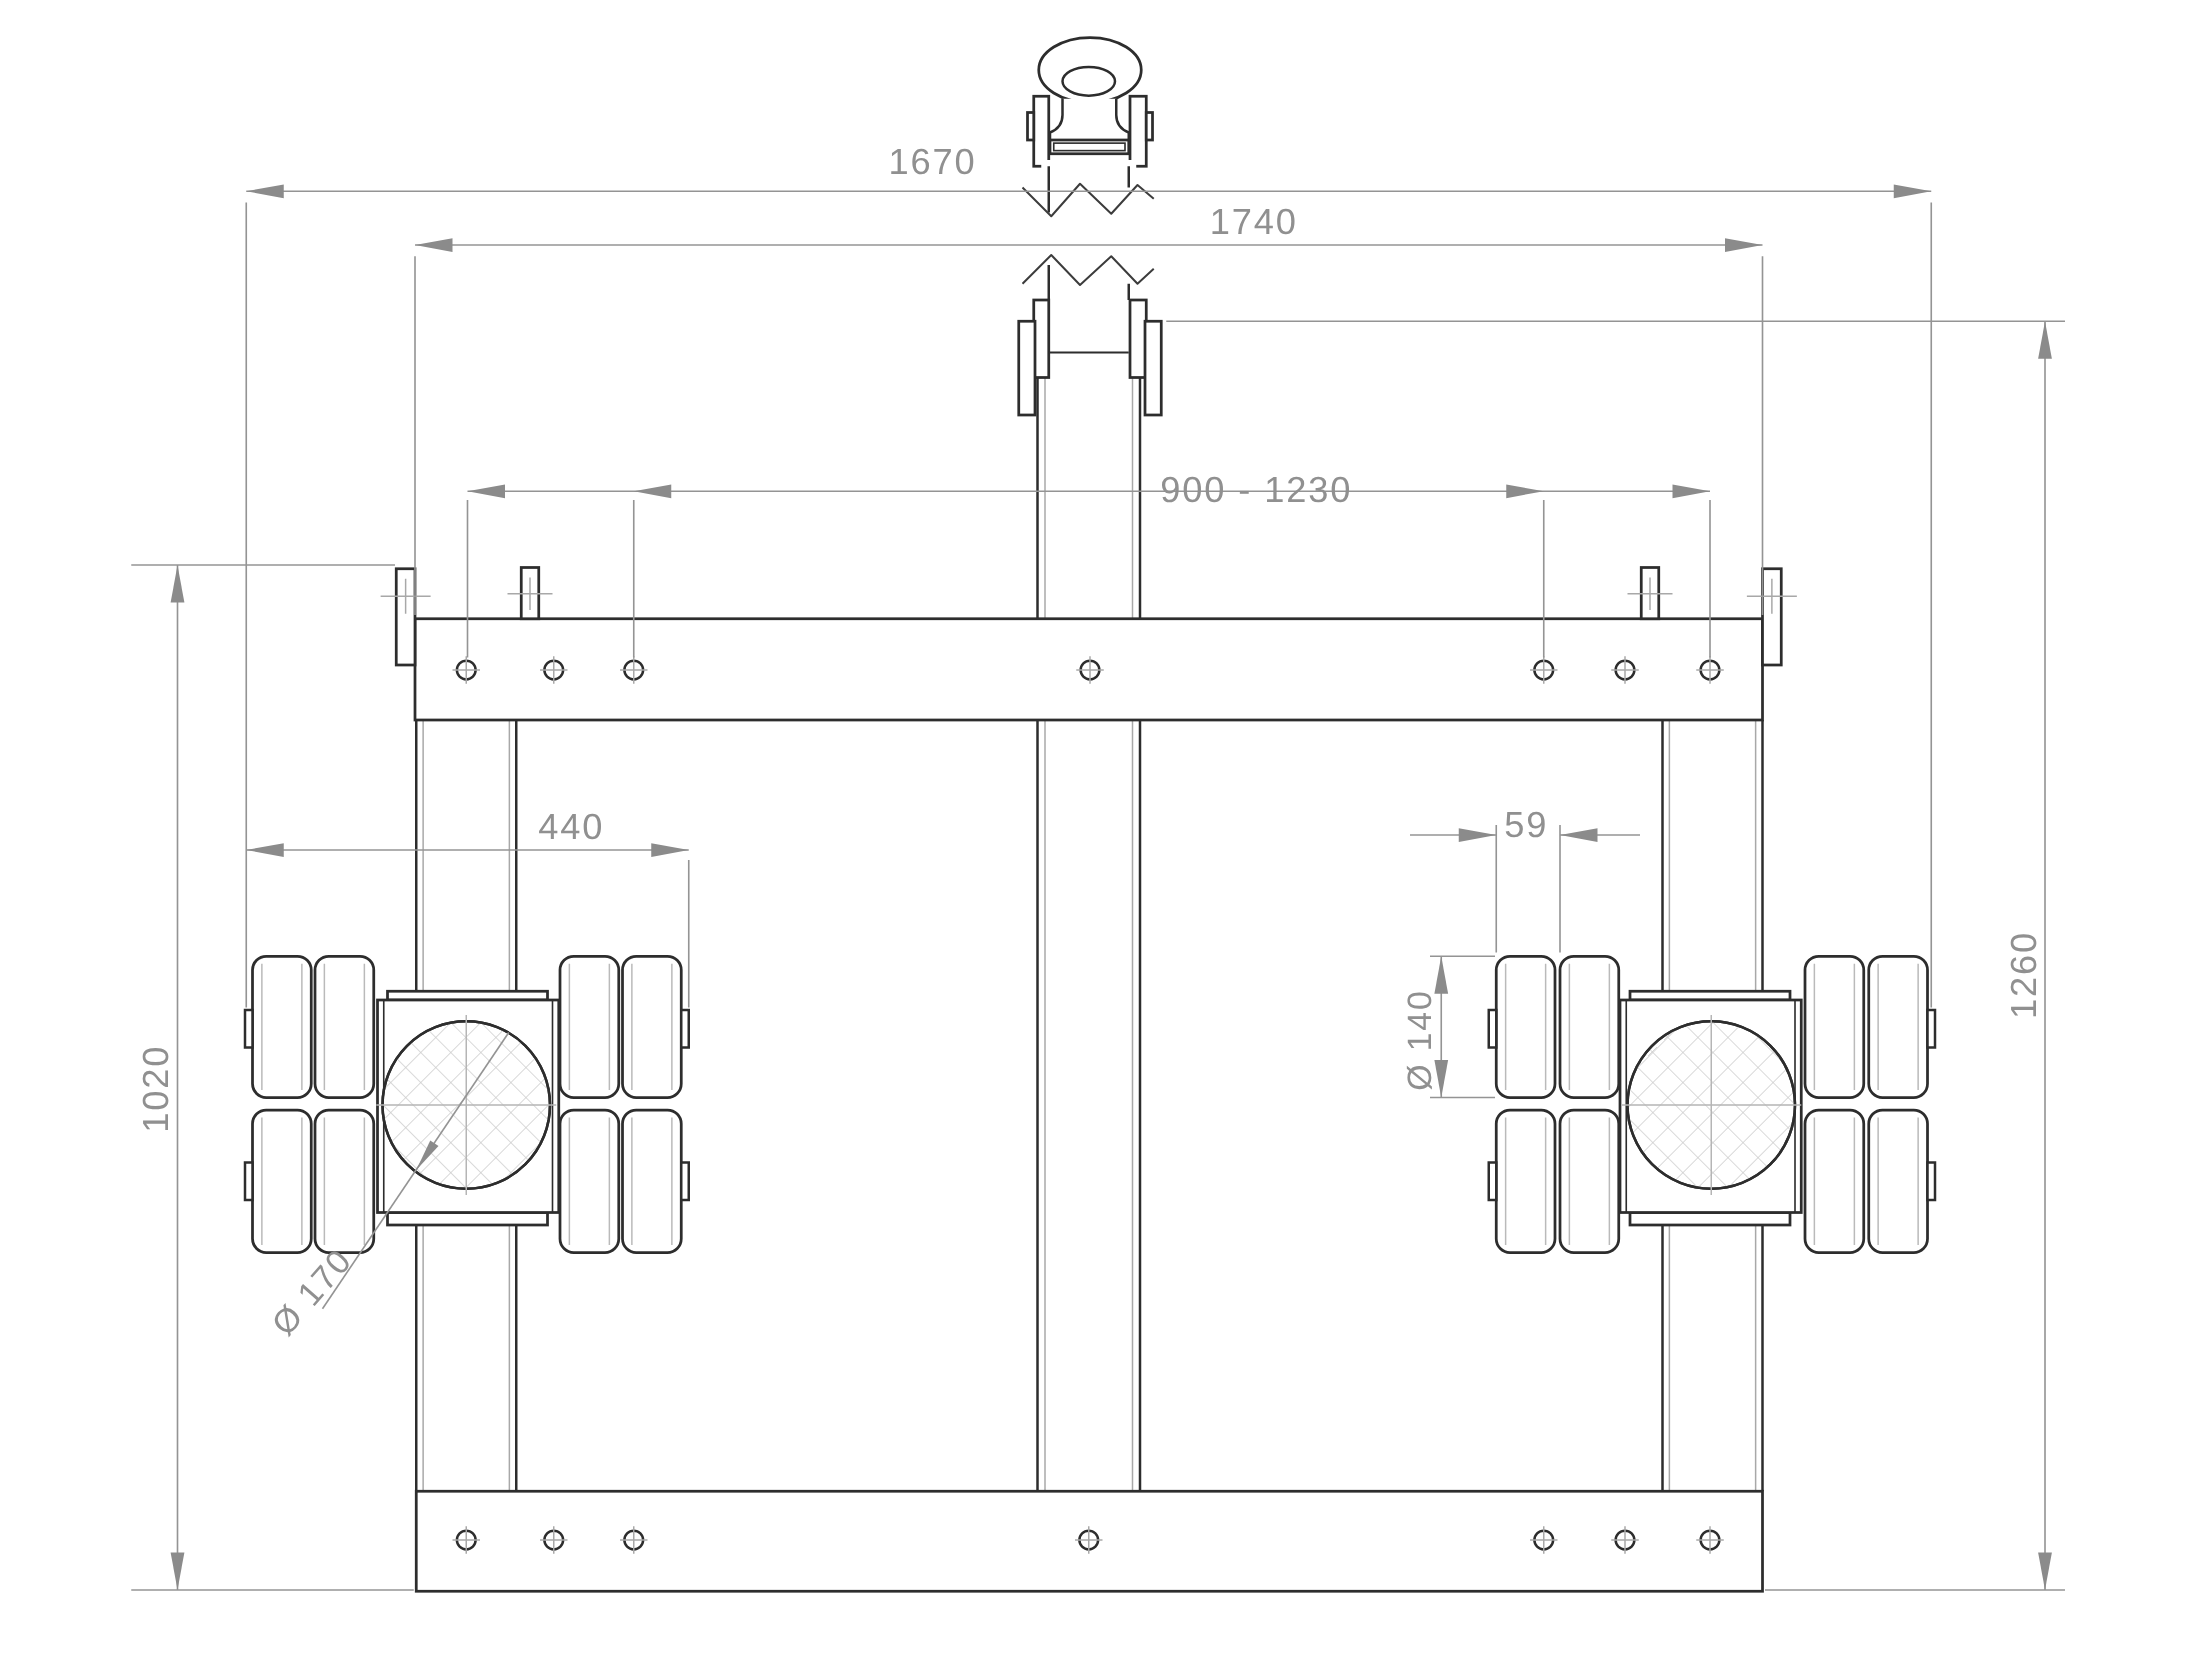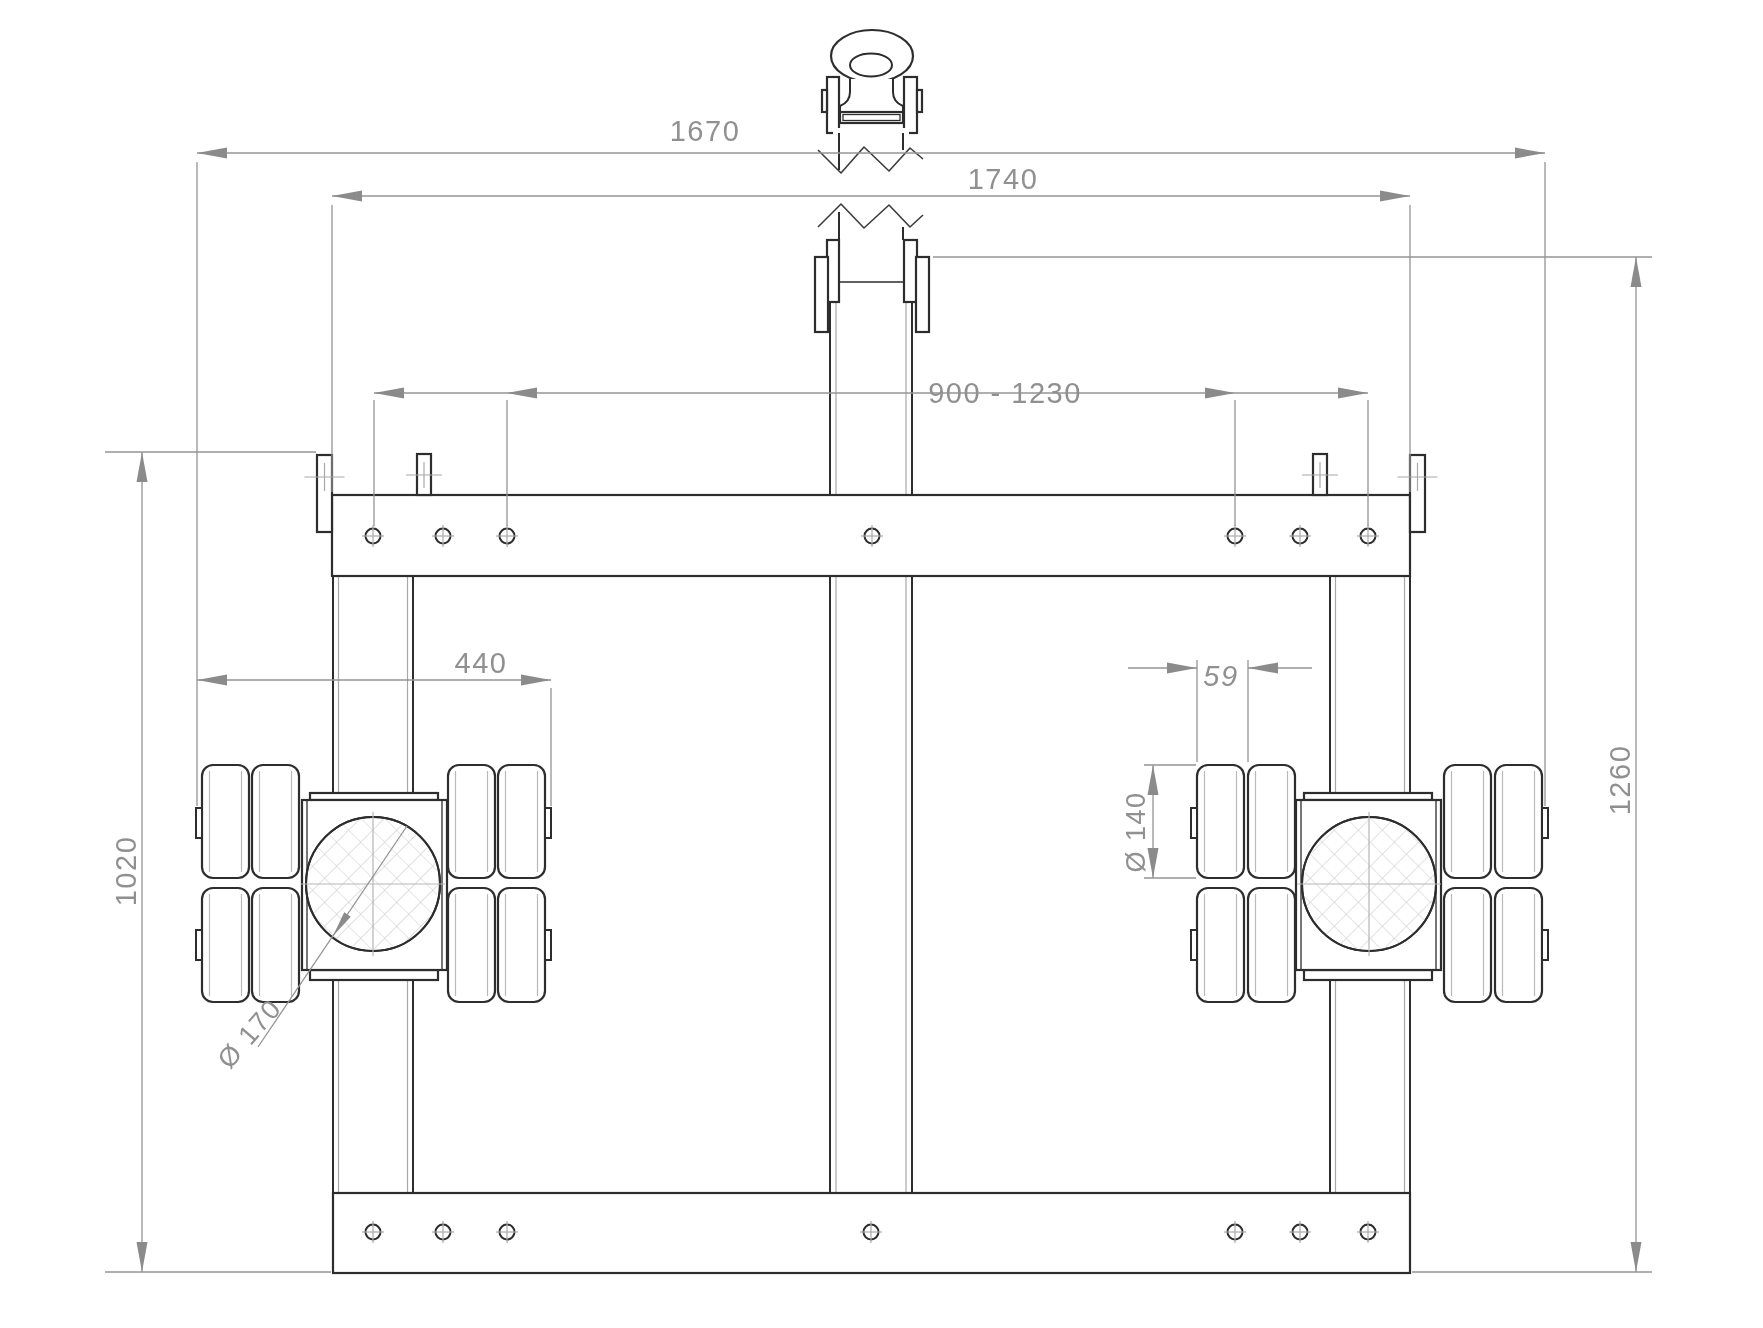--- a/index.html
+++ b/index.html
@@ -255,22 +255,22 @@
         <line x1="105" y1="452" x2="316" y2="452" stroke="#949494" stroke-width="1.3" stroke-linecap="butt"></line>
         <line x1="105" y1="1272" x2="331" y2="1272" stroke="#949494" stroke-width="1.3" stroke-linecap="butt"></line>
         <line x1="1636" y1="257" x2="1636" y2="1272" stroke="#949494" stroke-width="1.3" stroke-linecap="butt"></line>
         <polygon points="1636,257 1630.5,287 1641.5,287" fill="#8b8b8b" stroke="none"></polygon>
         <polygon points="1636,1272 1630.5,1242 1641.5,1242" fill="#8b8b8b" stroke="none"></polygon>
         <line x1="933" y1="257" x2="1652" y2="257" stroke="#949494" stroke-width="1.3" stroke-linecap="butt"></line>
         <line x1="1412" y1="1272" x2="1652" y2="1272" stroke="#949494" stroke-width="1.3" stroke-linecap="butt"></line>
       </g>
   </svg>
 
-  <span class="dim-label" style="left:705px;top:131px;">1670</span>
+  <span class="dim-label" style="left:746px;top:131px;">1670</span>
   <span class="dim-label" style="left:1003px;top:179px;">1740</span>
   <span class="dim-label" style="left:1005px;top:377px;margin-top:16px;">900 - 1230</span>
-  <span class="dim-label" style="left:481px;top:663px;text-align:right;">440</span>
-  <span class="dim-label" style="left:1221px;top:676px;font-style:italic;">59</span>
+  <span class="dim-label" style="left:457px;top:663px;text-align:right;">440</span>
+  <span class="dim-label" style="left:1221px;top:661px;">59</span>
   <span class="dim-label rot90 small" style="left:1136px;top:832px;">Ø 140</span>
   <span class="dim-label rot49 small" style="left:250px;top:1034px;">Ø 170</span>
   <span class="dim-label rot90" style="left:126px;top:871px;">1020</span>
   <span class="dim-label rot90" style="left:1620px;top:780px;">1260</span>
 </div>
 
 </body></html>

